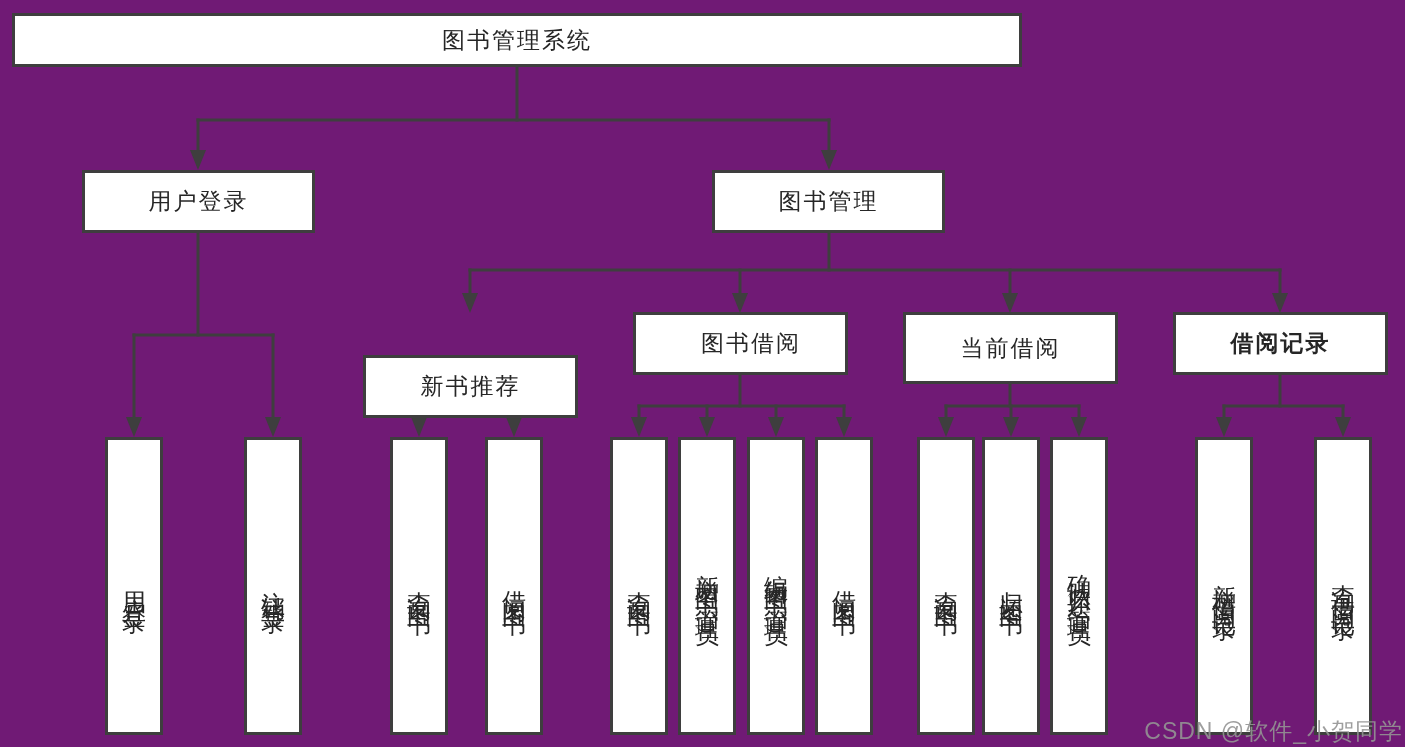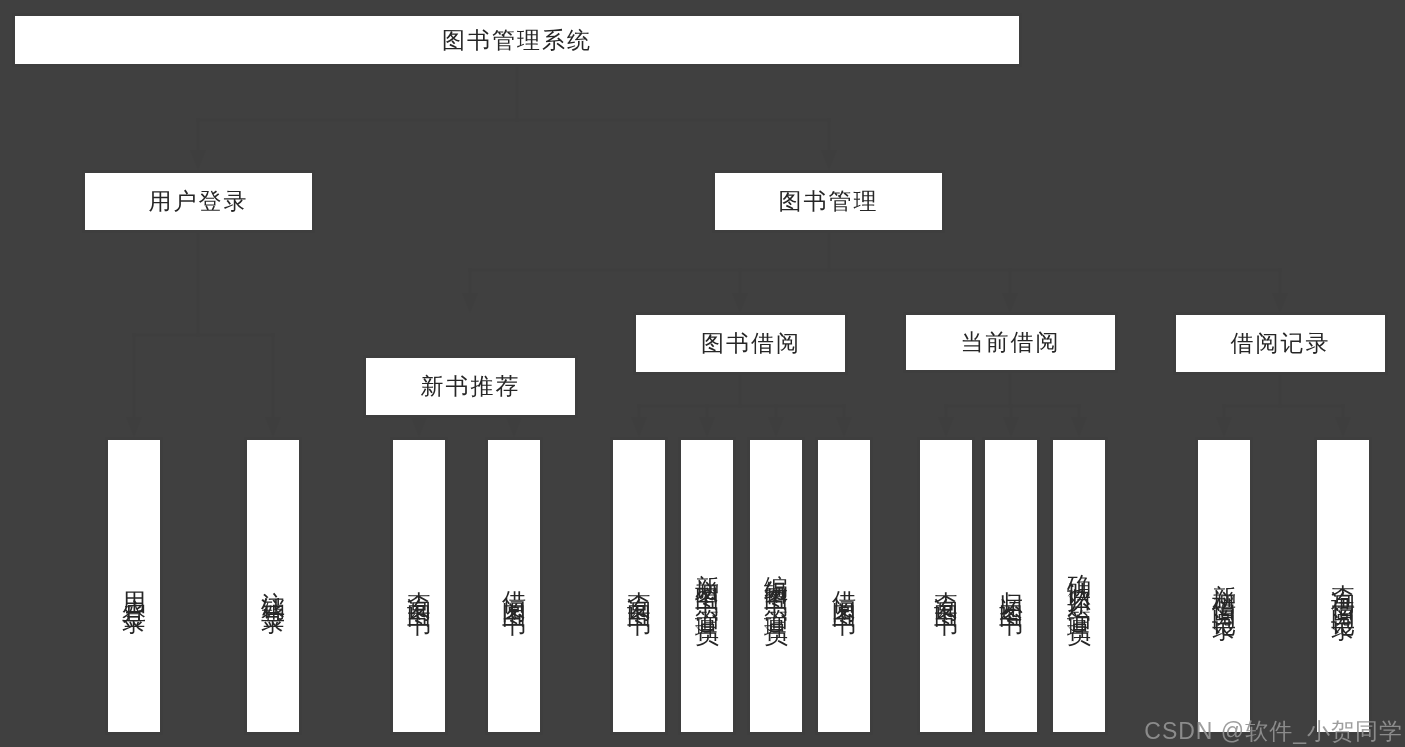--- a/index.html
+++ b/index.html
@@ -5,21 +5,21 @@
   html, body {
     margin: 0;
     padding: 0;
     background: #ffffff;
     font-family: "Liberation Sans", "DejaVu Sans", sans-serif;
   }
   #canvas {
     position: relative;
     width: 1405px;
     height: 747px;
-    background: #404040;
+    background: #701a75;
     overflow: hidden;
   }
   #connectors {
     position: absolute;
     left: 0; top: 0;
     width: 1405px;
     height: 747px;
   }
   .node {
     position: absolute;
@@ -149,24 +149,24 @@
   <div class="node" style="left:712px; top:170px; width:233px; height:63px;">
     <span class="hlabel">图书管理</span>
   </div>
 
   <div class="node" style="left:363px; top:312px; width:215px; height:63px;margin-top:43px;">
     <span class="hlabel">新书推荐</span>
   </div>
   <div class="node" style="left:633px; top:312px; width:215px; height:63px;padding-left:21px;">
     <span class="hlabel">图书借阅</span>
   </div>
-  <div class="node" style="left:903px; top:312px; width:215px; height:61px;">
+  <div class="node" style="left:903px; top:312px; width:215px; height:72px;">
     <span class="hlabel">当前借阅</span>
   </div>
-  <div class="node" style="left:1173px; top:312px; width:215px; height:63px;">
+  <div class="node" style="left:1173px; top:312px; width:215px; height:63px;font-weight:bold;">
     <span class="hlabel">借阅记录</span>
   </div>
 
   <div class="leaf" style="left:105px;">
     <span class="vtext">用户登录</span>
   </div>
   <div class="leaf" style="left:244px;">
     <span class="vtext">注销登录</span>
   </div>
 

